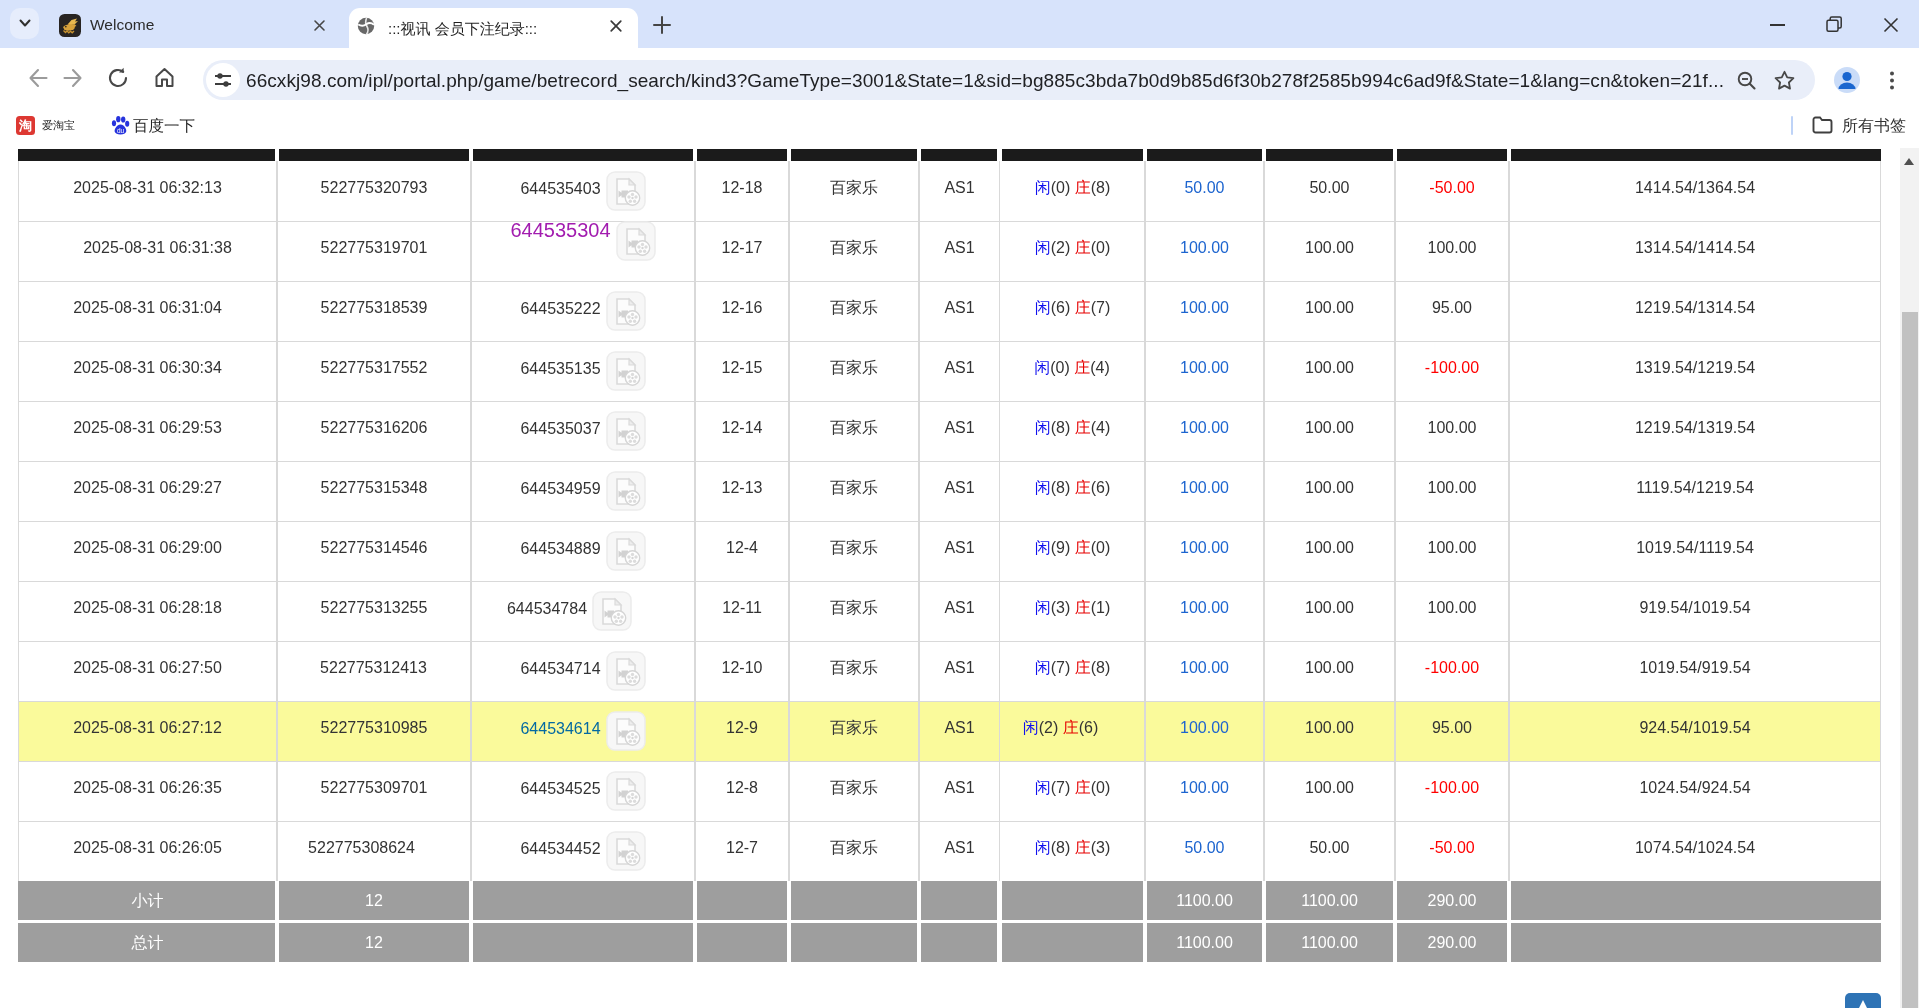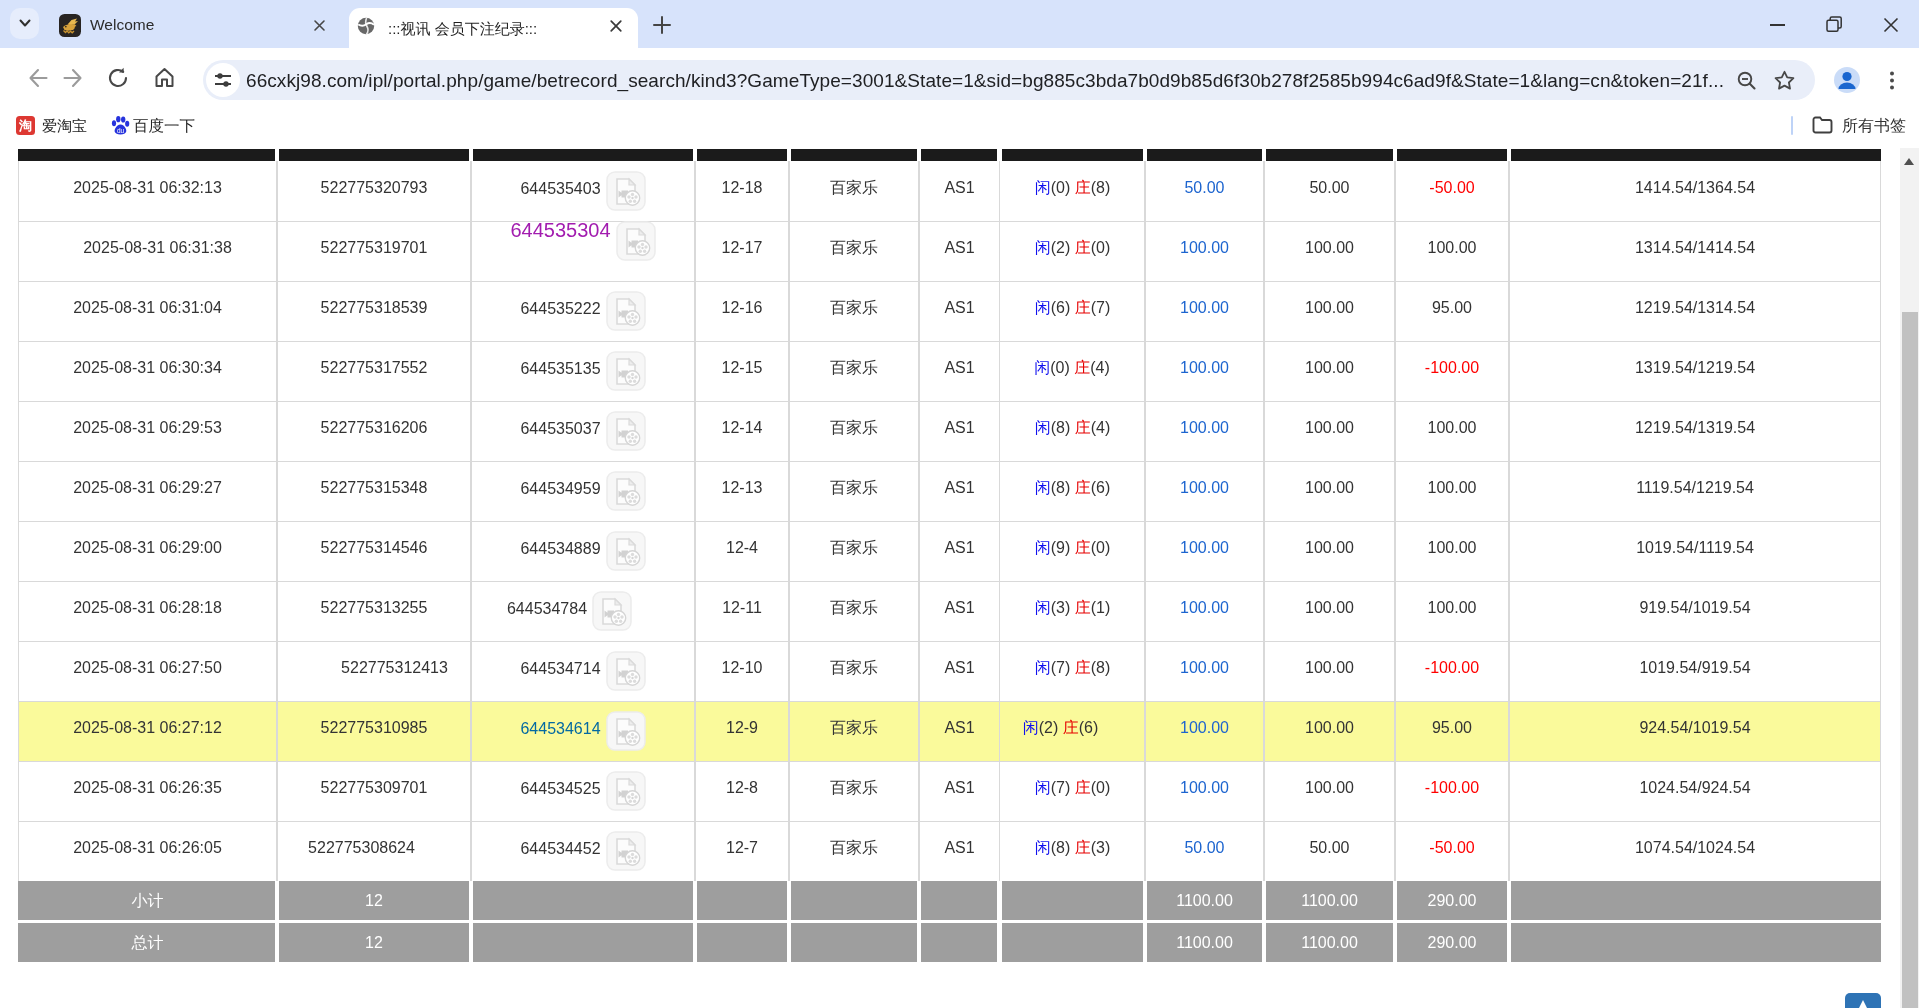--- a/index.html
+++ b/index.html
@@ -79,21 +79,21 @@
     <circle cx="13" cy="9.5" r="4.6" fill="#1a66cf"></circle>
     <path d="M4.5 22 a8.5 6.5 0 0 1 17 0 z" fill="#1a66cf"></path>
   </svg>
 <svg class="a" style="left:1888px;top:71px" width="8" height="19" viewBox="0 0 8 19">
     <circle cx="4" cy="2.5" r="2" fill="#4a4a4a"></circle>
     <circle cx="4" cy="9.5" r="2" fill="#4a4a4a"></circle>
     <circle cx="4" cy="16.5" r="2" fill="#4a4a4a"></circle>
   </svg>
 <div class="a" style="left:16px;top:116px;width:19px;height:19px;background:#dd3832;border-radius:3.5px"></div>
 <div class="a" style="left:16px;top:116px;width:19px;height:19px;line-height:19px;text-align:center;font-size:13px;color:#fff;font-weight:bold">淘</div>
-<div class="a" style="left:42px;top:102px;height:46px;line-height:47px;font-size:15px;color:#222">爱淘宝</div>
+<div class="a" style="left:42px;top:102px;height:46px;line-height:47px;font-size:11px;color:#222">爱淘宝</div>
 <svg class="a" style="left:110px;top:115px" width="21" height="21" viewBox="0 0 21 21">
     <ellipse cx="4" cy="8.2" rx="2.1" ry="3" fill="#2733dd"></ellipse>
     <ellipse cx="8.3" cy="4.2" rx="2.2" ry="3.1" fill="#2733dd"></ellipse>
     <ellipse cx="13.2" cy="4.5" rx="2.2" ry="3.1" fill="#2733dd"></ellipse>
     <ellipse cx="17.2" cy="8.8" rx="2.1" ry="3" fill="#2733dd"></ellipse>
     <path d="M5.2 13.5 q2.2 -4 5.3 -4 q3.2 0 5.2 4 q1.6 3.4 -1 4.9 q-2 1.1 -4.3 1.1 q-2.3 0 -4.2 -1.1 q-2.6 -1.5 -1 -4.9 z" fill="#2733dd"></path>
     <text x="10.6" y="17.7" font-size="6.5" fill="#fff" text-anchor="middle" font-family="Liberation Sans">du</text>
   </svg>
 <div class="a" style="left:133px;top:102px;height:46px;line-height:47px;font-size:15.5px;color:#222">百度一下</div>
 <div class="a" style="left:1790.5px;top:116px;width:2.5px;height:19px;background:#bed3f7;border-radius:1px"></div>
@@ -338,21 +338,21 @@
   </div>
 <div class="cell" style="left:696.5px;top:581px;width:91px">12-11</div>
 <div class="cell" style="left:790.5px;top:581px;width:127px">百家乐</div>
 <div class="cell" style="left:920.5px;top:581px;width:78px">AS1</div>
 <div class="cell" style="left:1001px;top:581px;width:143px"><span style="color:#1111ee">闲</span>(3) <span style="color:#e60000">庄</span>(1)</div>
 <div class="cell" style="left:1146.5px;top:581px;width:116px;color:#1c64cf">100.00</div>
 <div class="cell" style="left:1265.5px;top:581px;width:128px">100.00</div>
 <div class="cell" style="left:1396.5px;top:581px;width:111px;color:#333">100.00</div>
 <div class="cell" style="left:1510.5px;top:581px;width:369px">919.54/1019.54</div>
 <div class="cell" style="left:19px;top:641px;width:257px">2025-08-31 06:27:50</div>
-<div class="cell" style="left:290px;top:641px;width:209px">522775312413</div>
+<div class="cell" style="left:269px;top:641px;width:209px">522775312413</div>
 <div class="a" style="left:472.5px;top:641px;width:221px;height:60px;display:flex;align-items:center;justify-content:center;font-size:16px;color:#333">
     <span style="transform:translateY(-2px)">644534714</span>
     <svg width="40" height="40" viewBox="0 0 40 40" style="flex:none;margin-left:5px">
       <rect x="1" y="1" width="38" height="38" rx="8" fill="#f7f7f7" stroke="#ececec" stroke-width="1.5"></rect>
       <path d="M11 8 h12 l6 6 v19 h-18 z" fill="#fcfcfc" stroke="#dadada" stroke-width="1.6"></path>
       <path d="M23 8 v6 h6 z" fill="#ededed" stroke="#dadada" stroke-width="1.2"></path>
       <path d="M12.5 19.5 l3 2.2 v-2.2 h6.5 v7 h-6.5 v-2.2 l-3 2.2 z" fill="#d2d2d2"></path>
       <circle cx="26.5" cy="27" r="7.2" fill="#fff" stroke="#d5d5d5" stroke-width="1.4"></circle>
       <circle cx="26.5" cy="27" r="1.2" fill="#d5d5d5"></circle>
       <circle cx="26.5" cy="23.4" r="1.7" fill="#dcdcdc"></circle>

